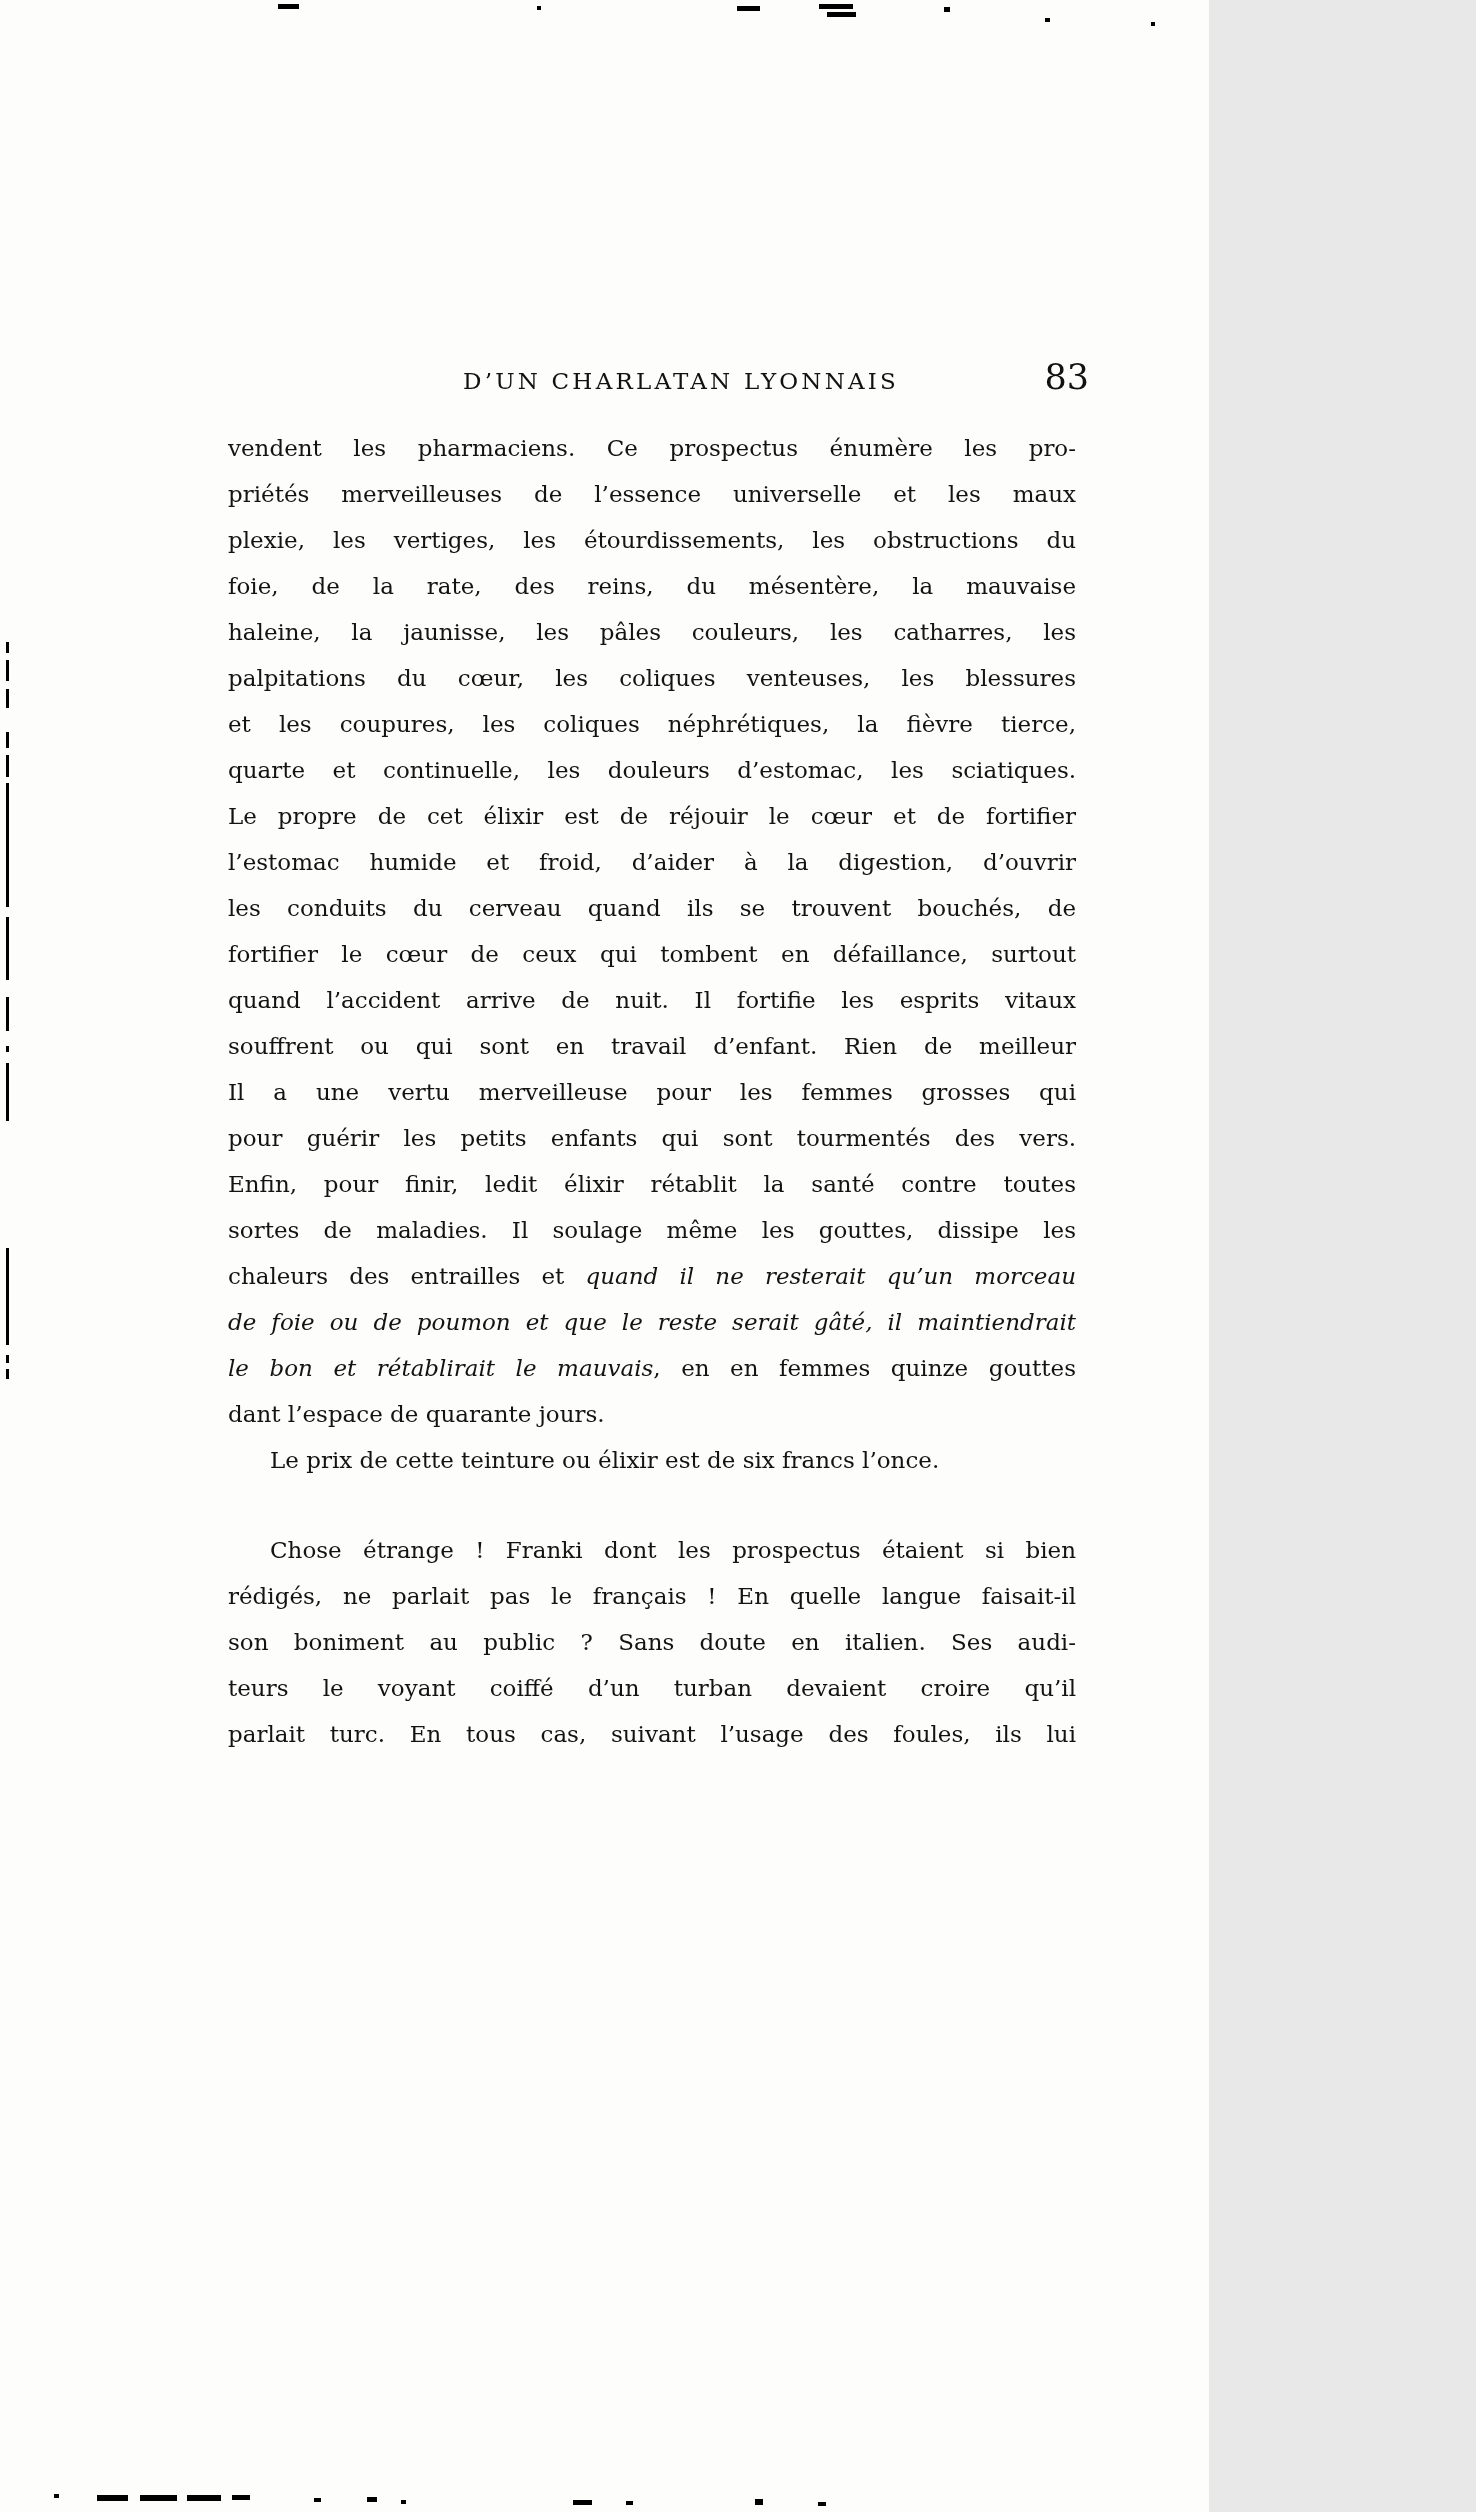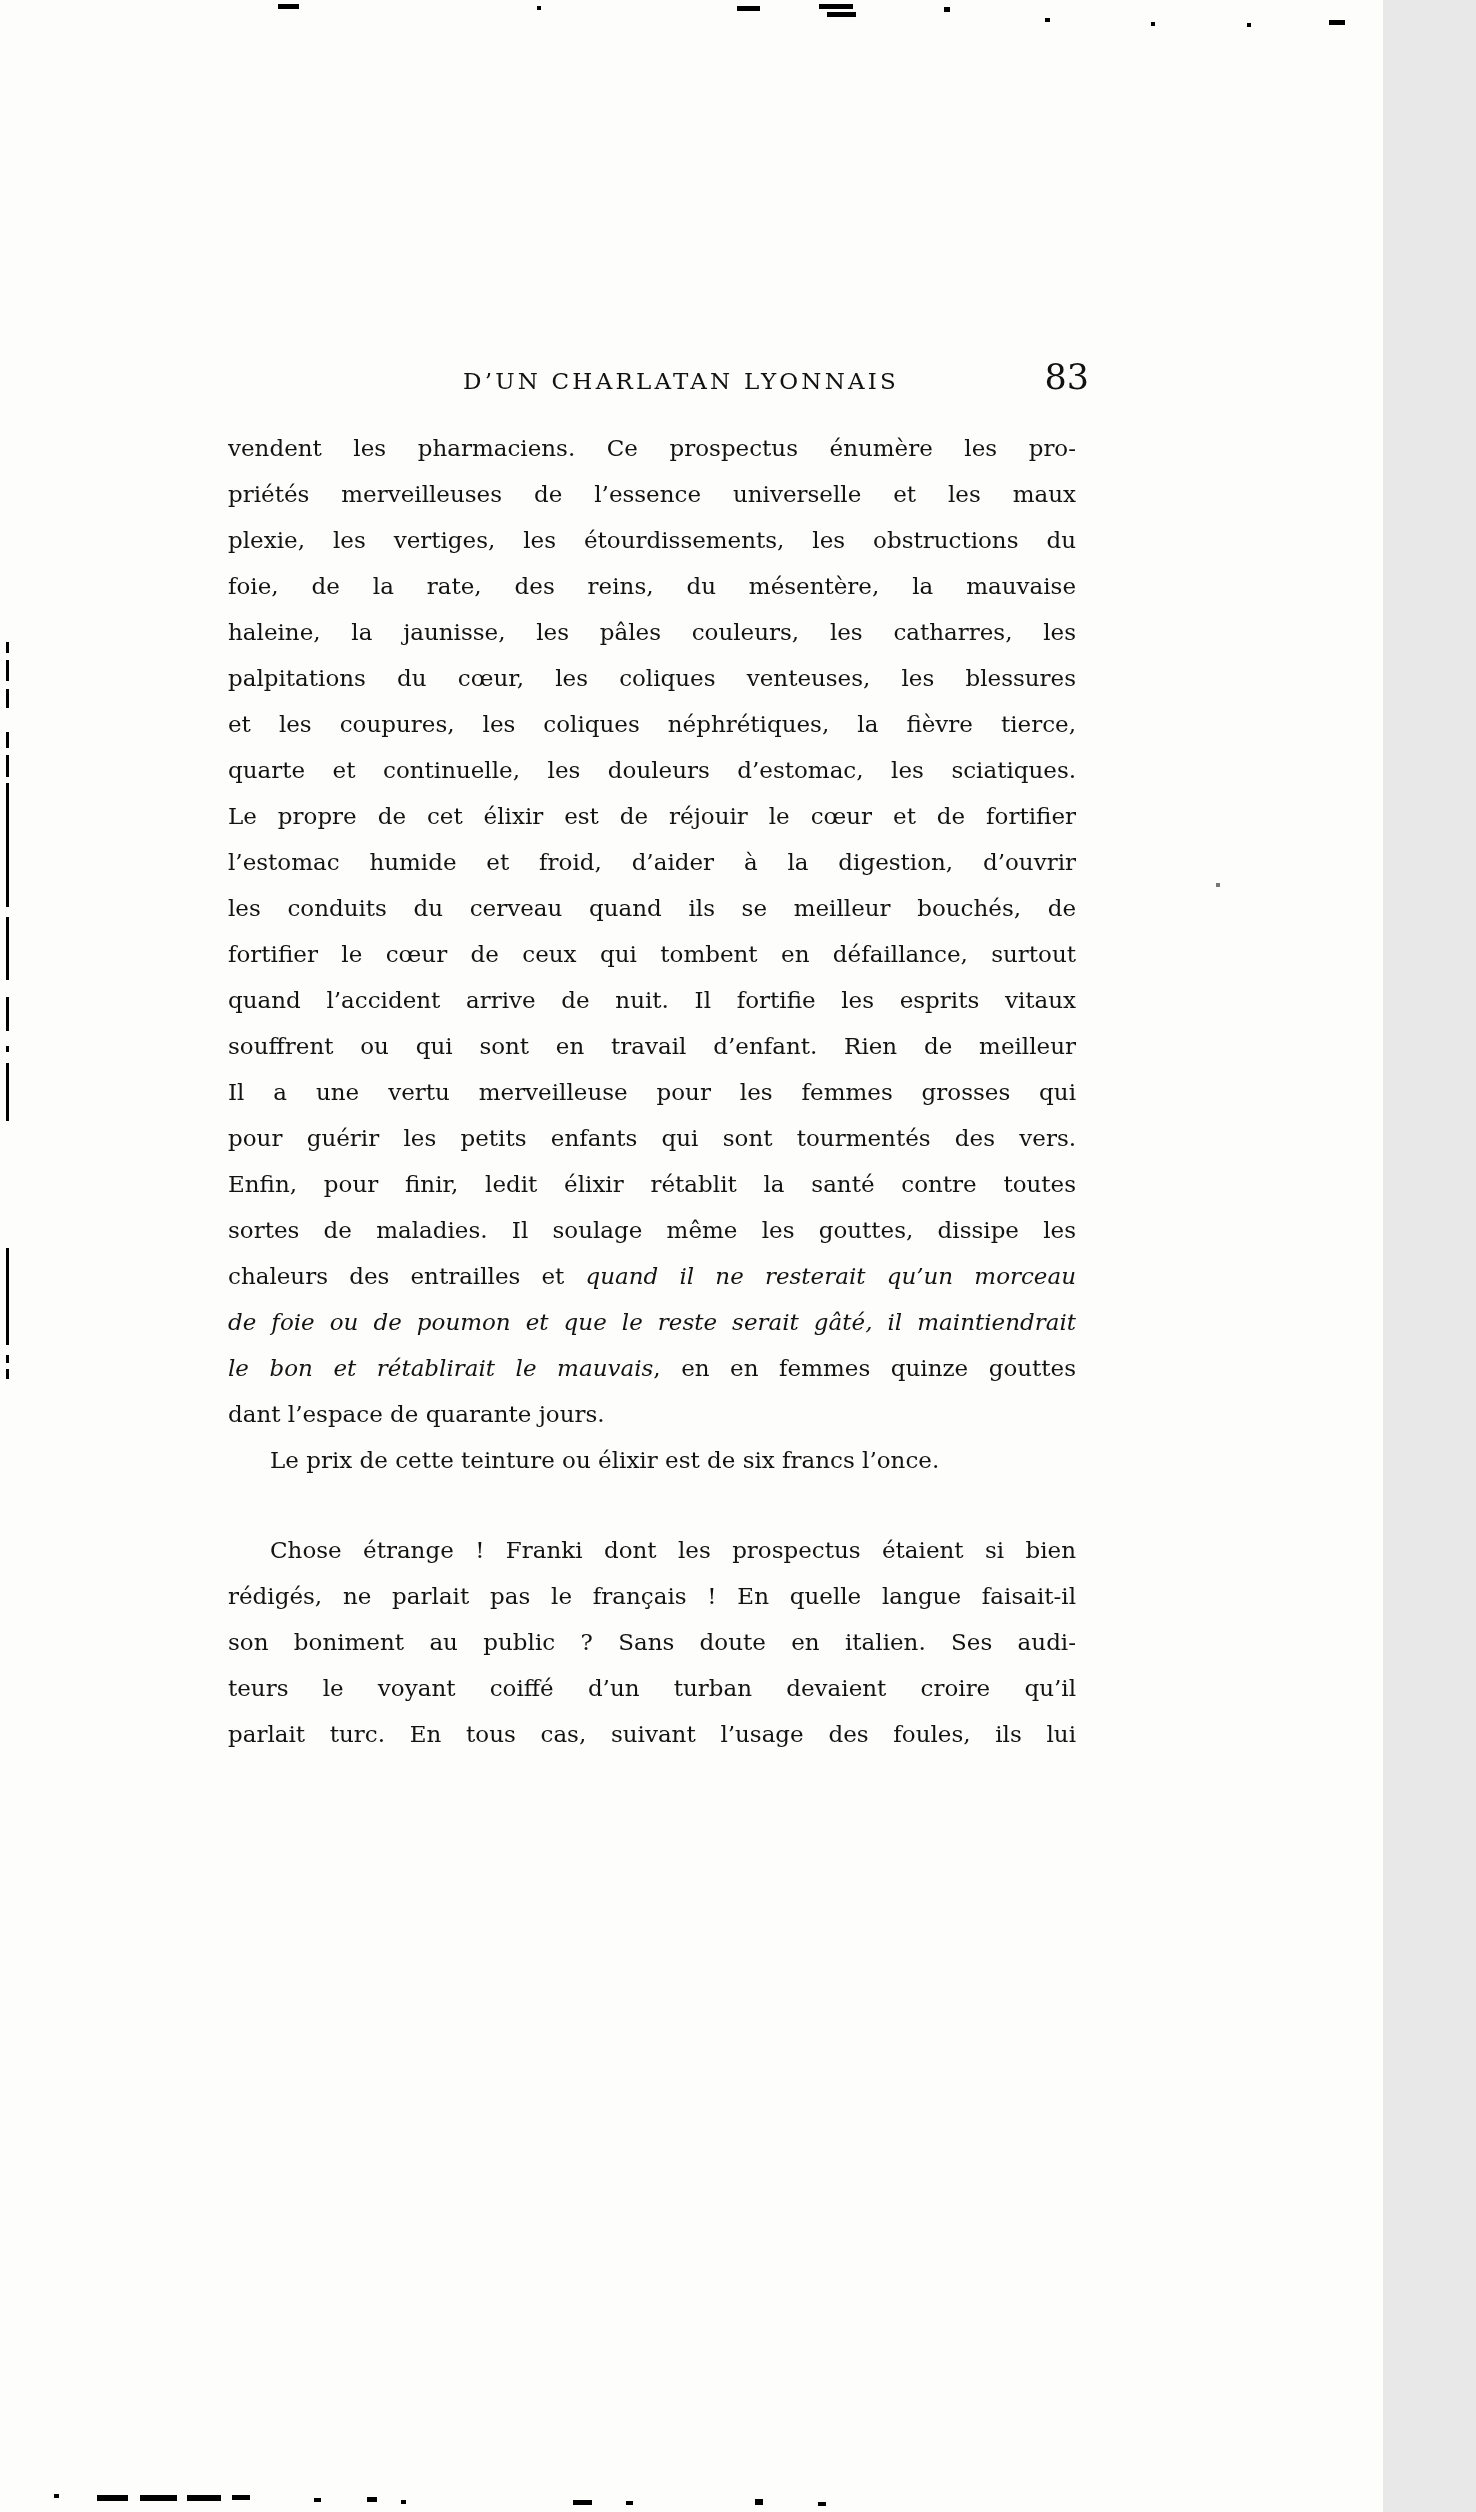--- a/index.html
+++ b/index.html
@@ -1,18 +1,18 @@
 <!DOCTYPE html>
 <html style="font-size:13px"><head>
 <meta charset="utf-8">
 <style>
   html,body{margin:0;padding:0;background:#e8e8e8;}
   .page{
     position:relative;
-    width:1383px;height:2512px;
+    width:1209px;height:2512px;
     background:#fdfdfc;
     font-family:"DejaVu Serif","Liberation Serif",serif;
     color:#161616;
     overflow:hidden;
   }
   .running-head{position:absolute;left:0;top:0;width:100%;height:0;}
   .head-title{
     position:absolute;left:463px;top:368px;
     font-size:23px;letter-spacing:3.2px;
     white-space:nowrap;color:#111;
@@ -47,21 +47,21 @@
         <div class="line j"><span>vendent les pharmaciens. Ce prospectus énumère les pro-</span></div>
         <div class="line j"><span>priétés merveilleuses de l’essence universelle et les maux</span></div>
         <div class="line j"><span>plexie, les vertiges, les étourdissements, les obstructions du</span></div>
         <div class="line j"><span>foie, de la rate, des reins, du mésentère, la mauvaise</span></div>
         <div class="line j"><span>haleine, la jaunisse, les pâles couleurs, les catharres, les</span></div>
         <div class="line j"><span>palpitations du cœur, les coliques venteuses, les blessures</span></div>
         <div class="line j"><span>et les coupures, les coliques néphrétiques, la fièvre tierce,</span></div>
         <div class="line j"><span>quarte et continuelle, les douleurs d’estomac, les sciatiques.</span></div>
         <div class="line j"><span>Le propre de cet élixir est de réjouir le cœur et de fortifier</span></div>
         <div class="line j"><span>l’estomac humide et froid, d’aider à la digestion, d’ouvrir</span></div>
-        <div class="line j"><span>les conduits du cerveau quand ils se meilleur bouchés, de</span></div>
+        <div class="line j"><span>les conduits du cerveau quand ils se trouvent bouchés, de</span></div>
         <div class="line j"><span>fortifier le cœur de ceux qui tombent en défaillance, surtout</span></div>
         <div class="line j"><span>quand l’accident arrive de nuit. Il fortifie les esprits vitaux</span></div>
         <div class="line j"><span>souffrent ou qui sont en travail d’enfant. Rien de meilleur</span></div>
         <div class="line j"><span>Il a une vertu merveilleuse pour les femmes grosses qui</span></div>
         <div class="line j"><span>pour guérir les petits enfants qui sont tourmentés des vers.</span></div>
         <div class="line j"><span>Enfin, pour finir, ledit élixir rétablit la santé contre toutes</span></div>
         <div class="line j"><span>sortes de maladies. Il soulage même les gouttes, dissipe les</span></div>
         <div class="line j"><span>chaleurs des entrailles et </span><span class="it">quand il ne resterait qu’un morceau</span></div>
         <div class="line j"><span class="it">de foie ou de poumon et que le reste serait gâté, il maintiendrait</span></div>
         <div class="line j"><span class="it">le bon et rétablirait le mauvais</span><span>, en en femmes quinze gouttes</span></div>

